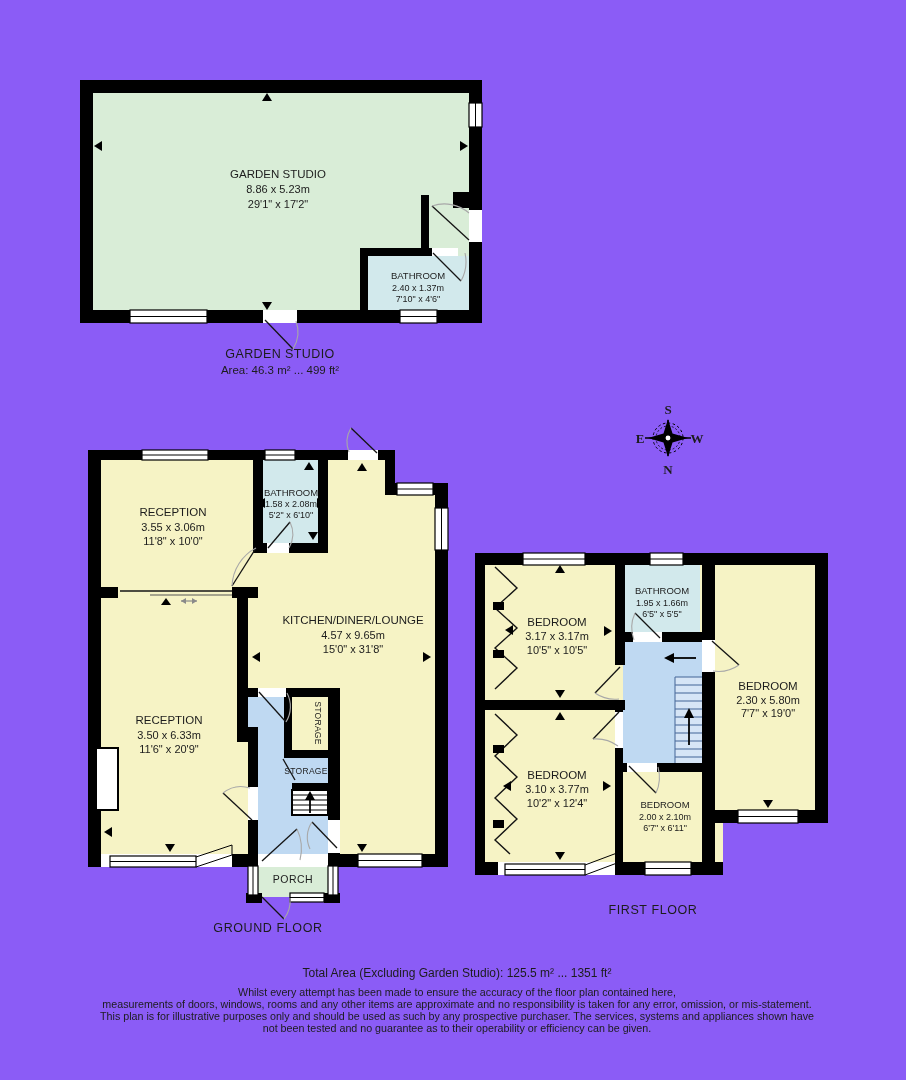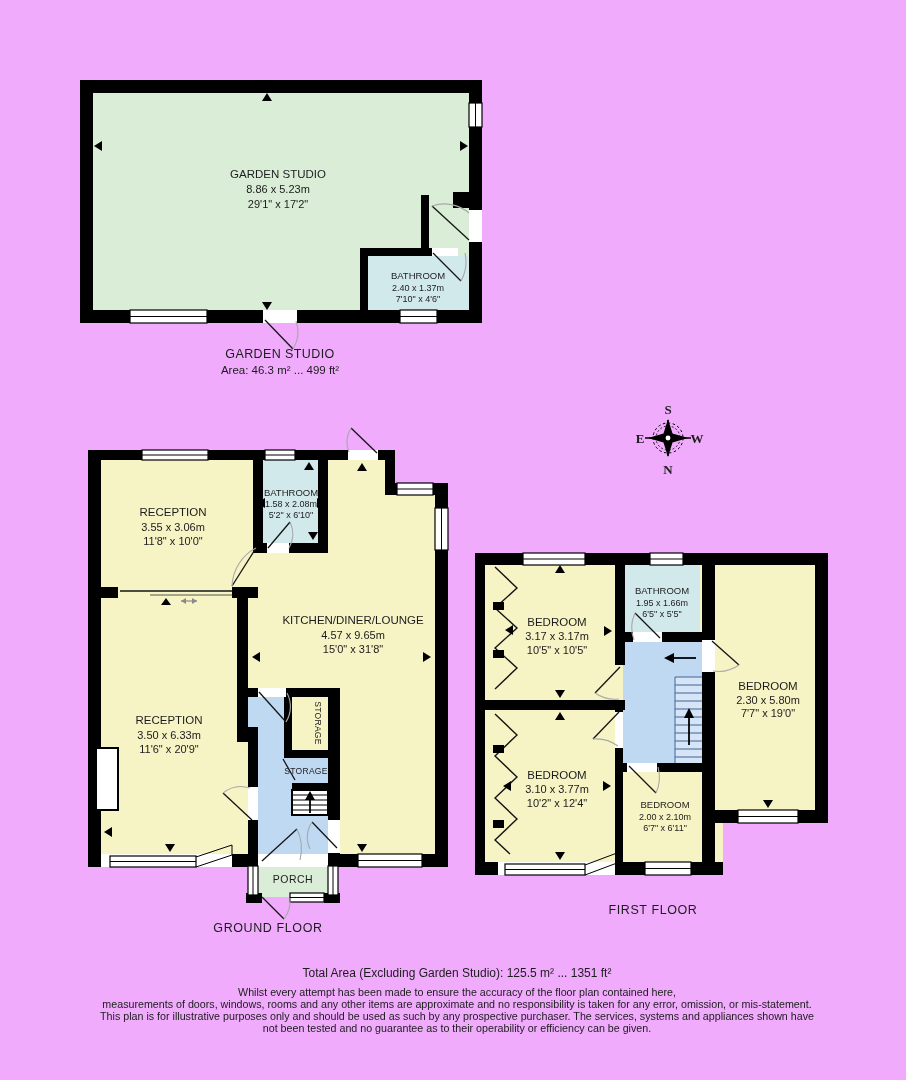--- a/index.html
+++ b/index.html
@@ -1,16 +1,16 @@
 <!DOCTYPE html>
 <html><head>
 <meta charset="utf-8">
 <style>
   html,body{margin:0;padding:0;background:#fff;}
-  .page{position:relative;width:906px;height:1080px;background:#f0abfc;overflow:hidden;
+  .page{position:relative;width:906px;height:1080px;background:#8b5cf6;overflow:hidden;
         font-family:"Liberation Sans",sans-serif;text-decoration:underline;}
   svg{display:block;}
   .wall{fill:#000;}
   .gap{fill:#fff;}
   .win{fill:#fff;stroke:#000;stroke-width:1.2;}
   .winl{stroke:#000;stroke-width:1;}
   .leaf{stroke:#141414;stroke-width:1.3;}
   .arc{stroke:#a8a8a8;stroke-width:1.1;fill:none;}
   .arrow{fill:#000;}
   .zig{stroke:#141414;stroke-width:1.4;fill:none;}

